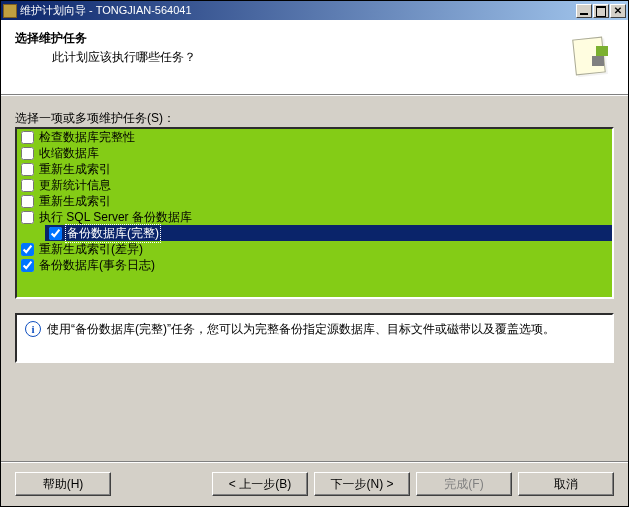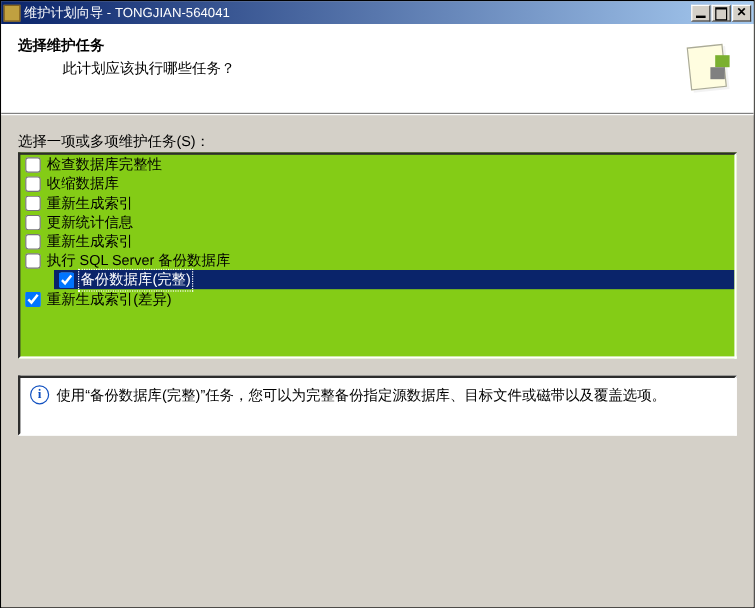--- a/index.html
+++ b/index.html
@@ -214,22 +214,34 @@
             <span class="lbl">执行 SQL Server 备份数据库</span>
           </div>
           <div class="item sel">
             <input type="checkbox" checked="" style="">
             <span class="lbl">备份数据库(完整)</span>
           </div>
           <div class="item">
             <input type="checkbox" checked="" style="">
             <span class="lbl">重新生成索引(差异)</span>
           </div>
+          <div class="item">
+            <input type="checkbox" checked="" style="">
+            <span class="lbl">备份数据库(事务日志)</span>
+          </div>
         </div>
 
       <div class="desc-box">
         <div class="info-icon">i</div>
         <div>使用“备份数据库(完整)”任务，您可以为完整备份指定源数据库、目标文件或磁带以及覆盖选项。</div>
       </div>
     </div>
 
+    <div class="btnbar">
+      <button class="btn help">帮助(H)</button>
+      <span class="spacer"></span>
+      <button class="btn">&lt; 上一步(B)</button>
+      <button class="btn">下一步(N) &gt;</button>
+      <button class="btn disabled">完成(F)</button>
+      <button class="btn">取消</button>
+    </div>
   </div>
 </div>
 
 </body></html>

